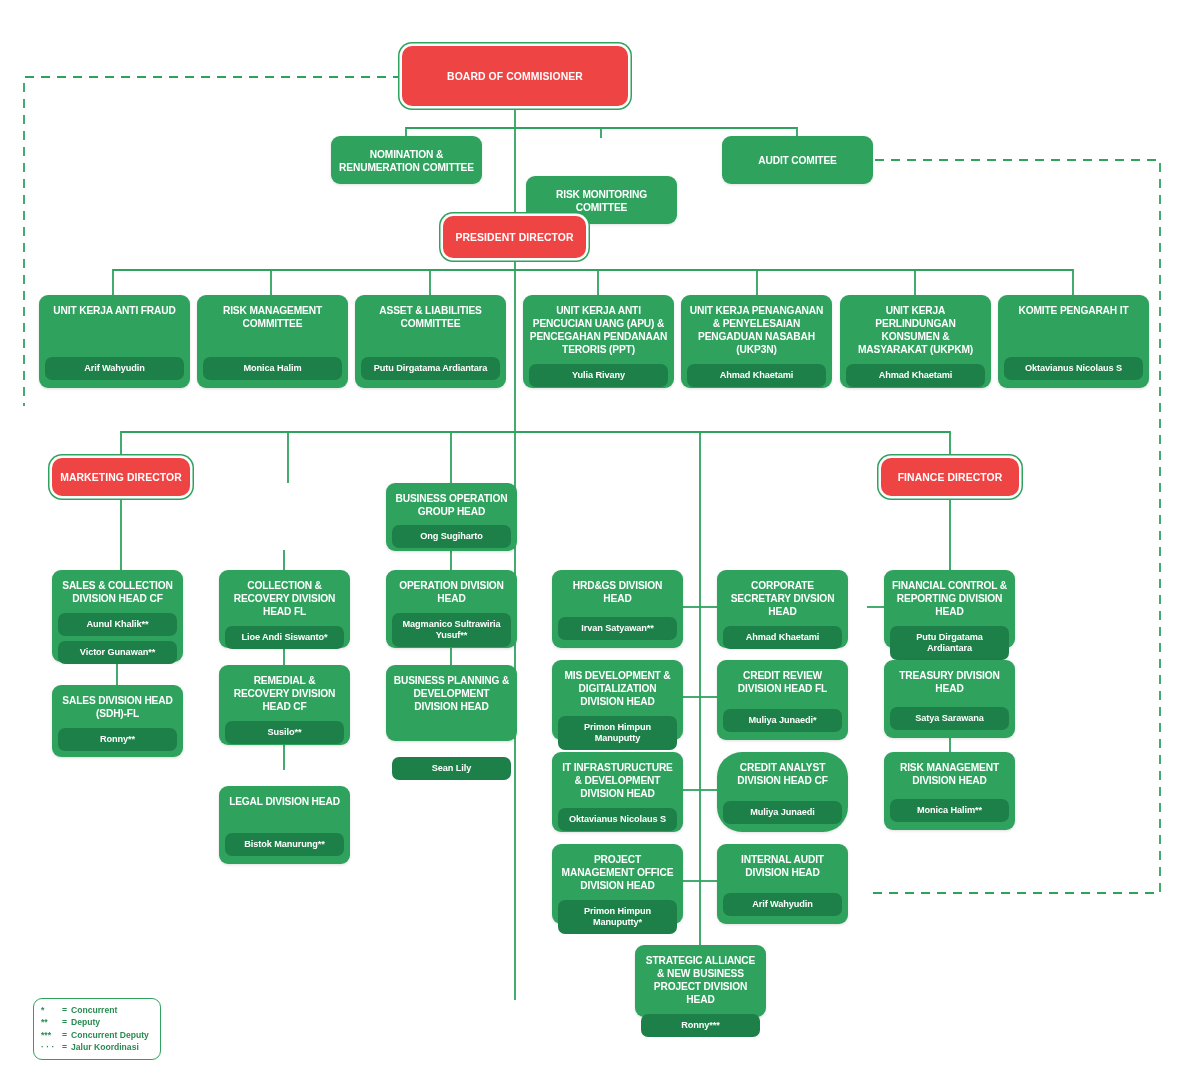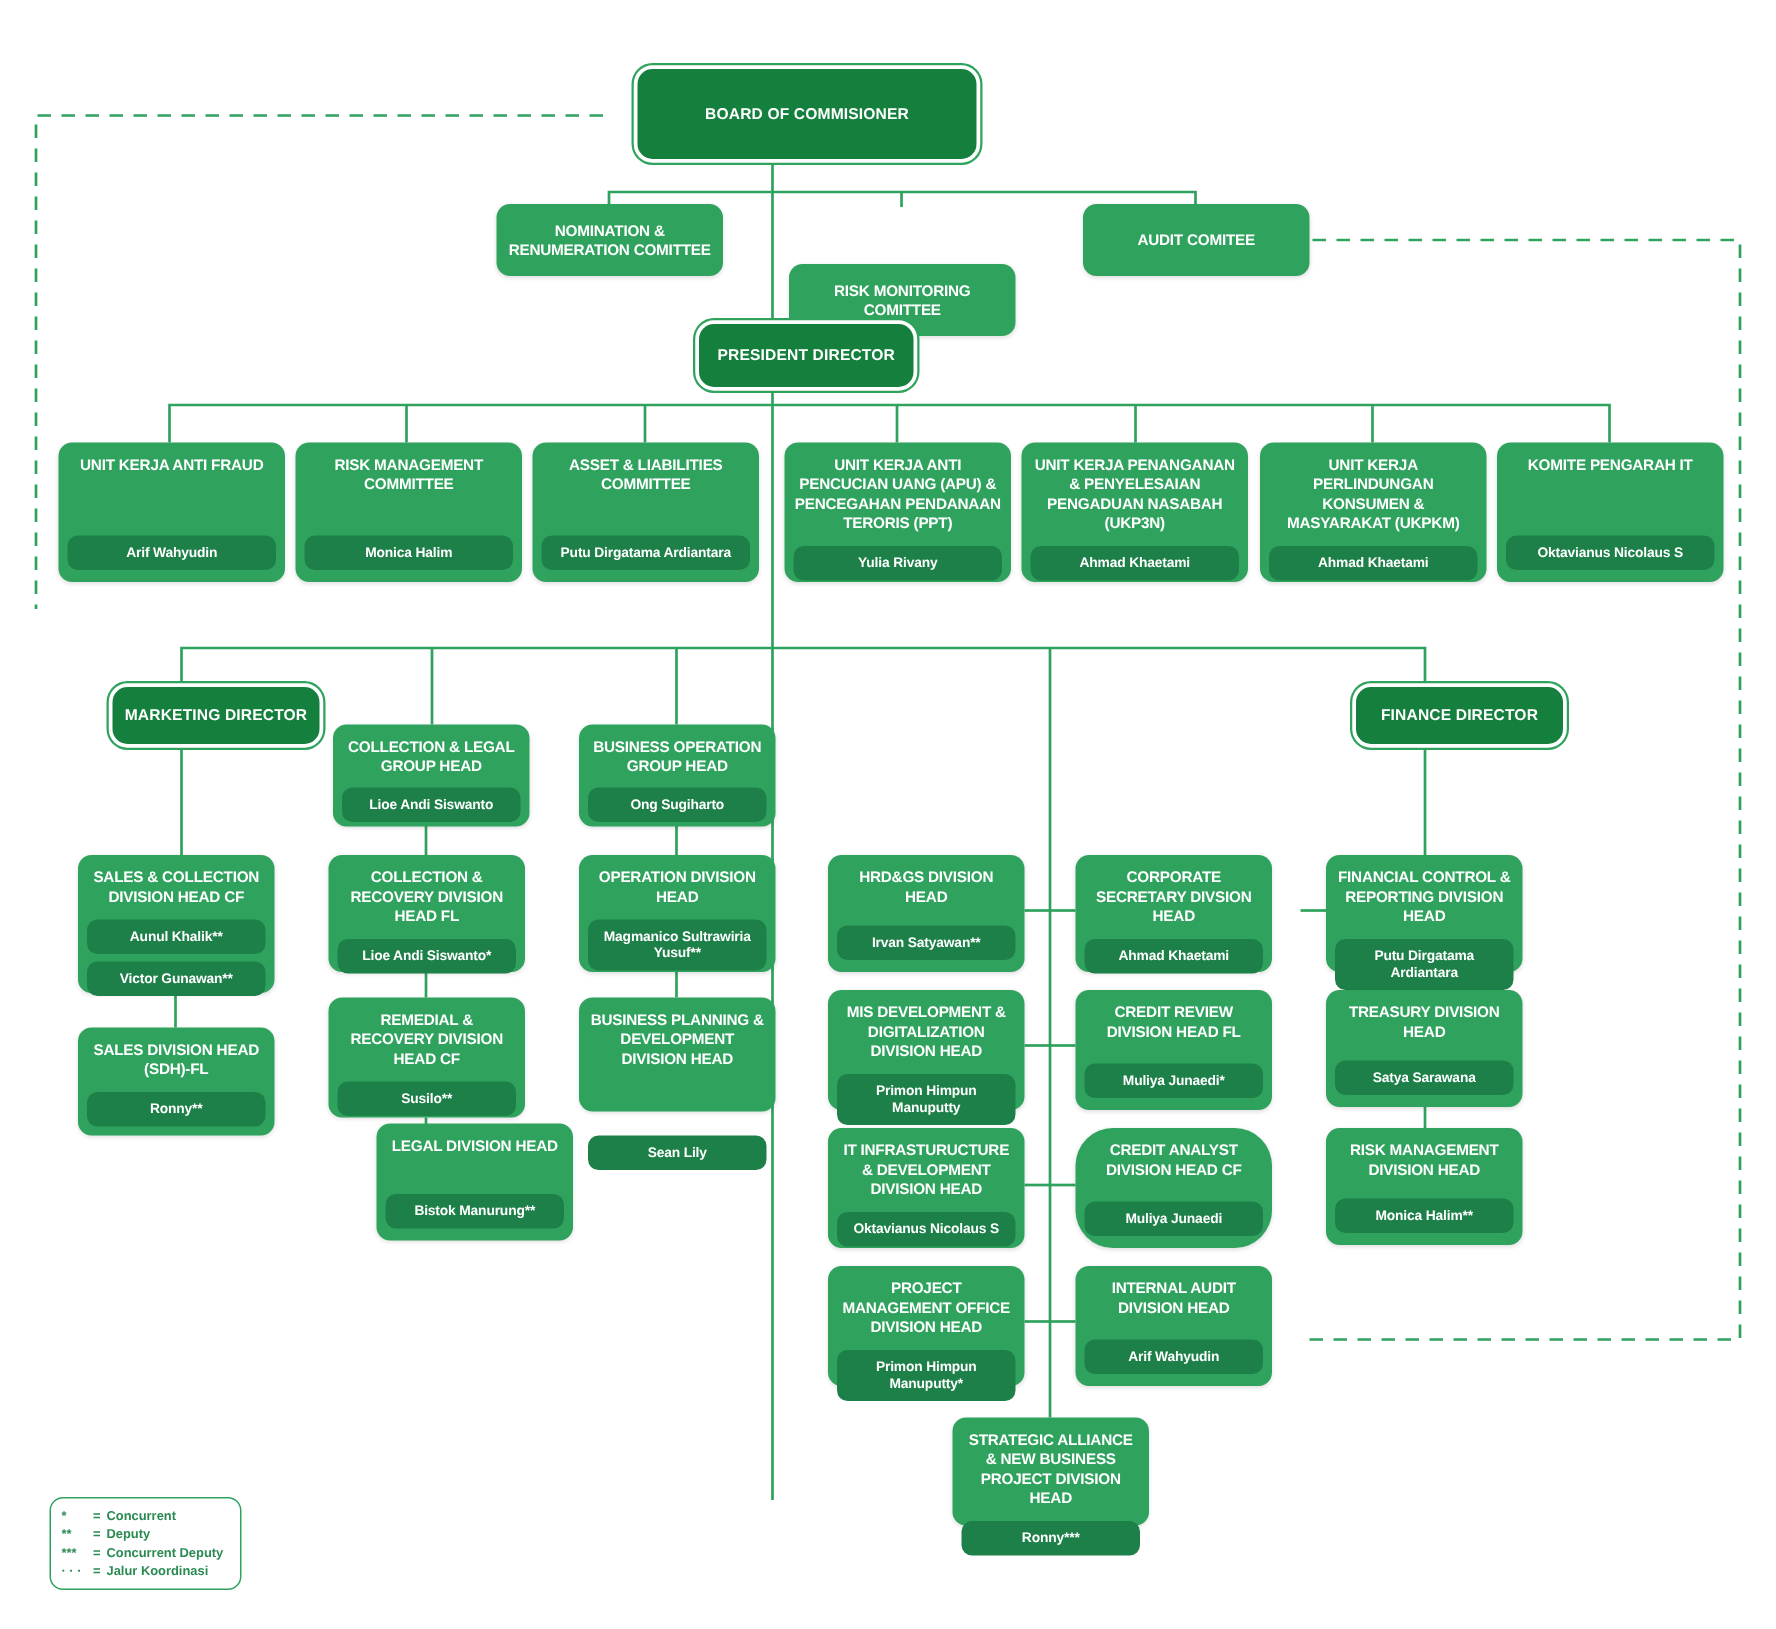--- a/index.html
+++ b/index.html
@@ -56,26 +56,25 @@
     font-size:9.2px;
     font-weight:bold;
     line-height:11px;
     text-align:center;
     padding:6px 4px;
     letter-spacing:-0.1px;
   }
 
   
   .node.director{
-    background:#15803d;
+    background:#ef4444;
     border-radius:10px;
     justify-content:center;
     padding:0;
     box-shadow:0 0 0 2.5px #ffffff, 0 0 0 4px #2fa35e;
-    margin-left:23px;
   }
   .node.director .title{
     font-size:10.4px;
     letter-spacing:.1px;
   }
 
   
   .node.compact .names{padding-top:7px;}
 
   
@@ -221,26 +220,20 @@
     </div>
   </div>
 
   <div class="node director" style="left:52px;top:458px;width:138px;height:38px;">
     <div class="title">MARKETING DIRECTOR</div>
   </div>
   <div class="node director" style="left:881px;top:458px;width:138px;height:38px;">
     <div class="title">FINANCE DIRECTOR</div>
   </div>
 
-  <div class="node compact" style="left:222px;top:483px;width:131px;height:68px;">
-    <div class="title">COLLECTION &amp; LEGAL GROUP HEAD</div>
-    <div class="names">
-      <div class="name">Lioe Andi Siswanto</div>
-    </div>
-  </div>
   <div class="node compact" style="left:386px;top:483px;width:131px;height:68px;">
     <div class="title">BUSINESS OPERATION GROUP HEAD</div>
     <div class="names">
       <div class="name">Ong Sugiharto</div>
     </div>
   </div>
 
   <div class="node" style="left:52px;top:570px;width:131px;height:92px;">
     <div class="title">SALES &amp; COLLECTION DIVISION HEAD CF</div>
     <div class="names">
@@ -260,21 +253,21 @@
     <div class="names">
       <div class="name">Lioe Andi Siswanto*</div>
     </div>
   </div>
   <div class="node" style="left:219px;top:665px;width:131px;height:80px;">
     <div class="title">REMEDIAL &amp; RECOVERY DIVISION HEAD CF</div>
     <div class="names">
       <div class="name">Susilo**</div>
     </div>
   </div>
-  <div class="node" style="left:219px;top:749px;width:131px;height:78px;margin-left:32px;">
+  <div class="node" style="left:219px;top:786px;width:131px;height:78px;">
     <div class="title">LEGAL DIVISION HEAD</div>
     <div class="names">
       <div class="name">Bistok Manurung**</div>
     </div>
   </div>
 
   <div class="node" style="left:386px;top:570px;width:131px;height:78px;">
     <div class="title">OPERATION DIVISION HEAD</div>
     <div class="names">
       <div class="name">Magmanico Sultrawiria Yusuf**</div>

